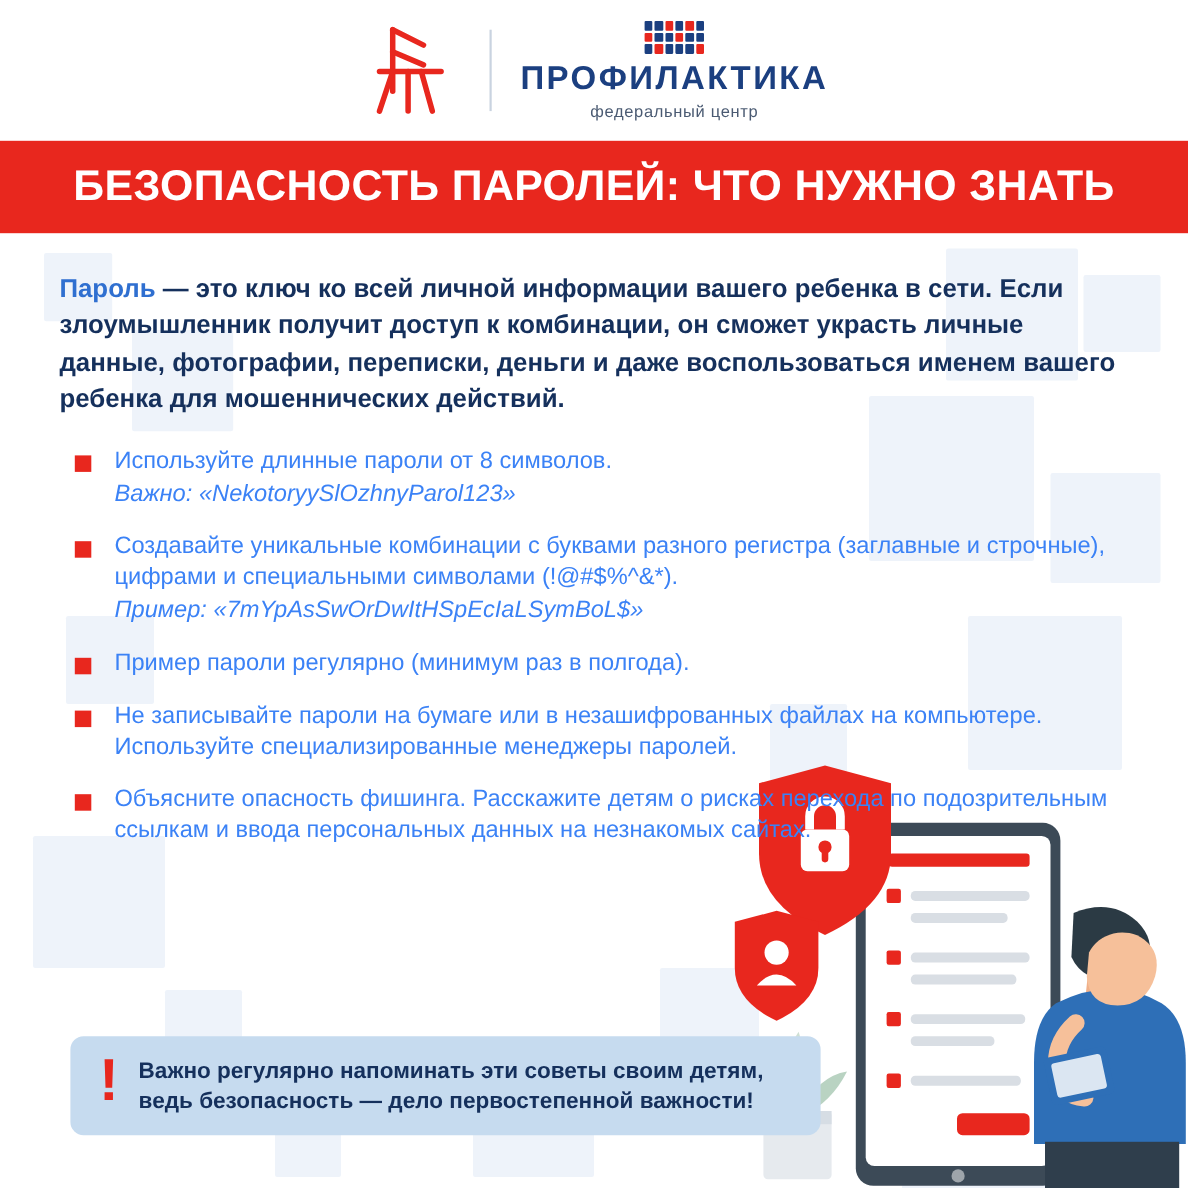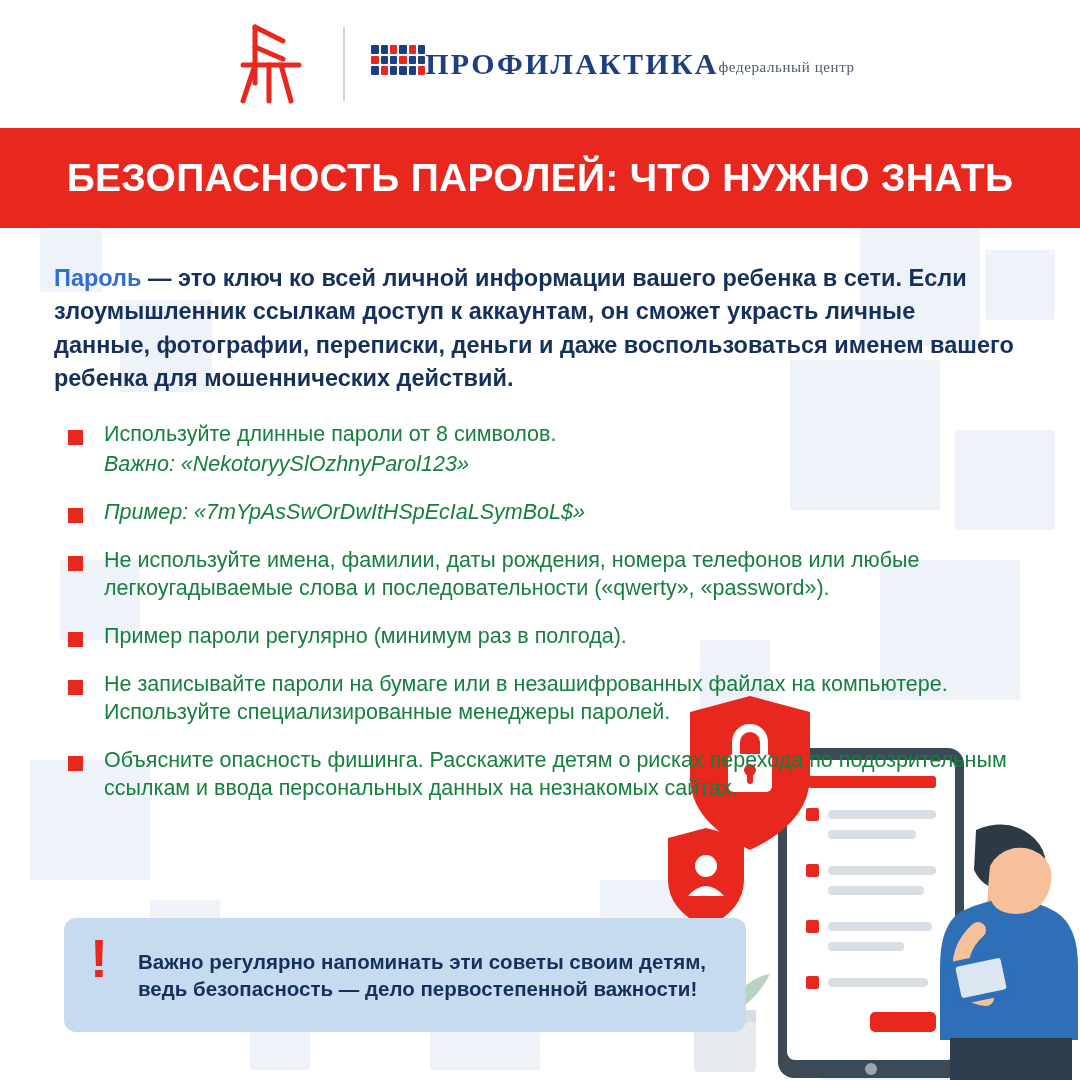--- a/index.html
+++ b/index.html
@@ -45,24 +45,23 @@
     height: 86px;
     position: relative;
   }
   .divider-v {
     width: 2px;
     height: 74px;
     background: #c9d3e0;
   }
   .brand {
     display: flex;
-    flex-direction: row;
+    flex-direction: column;
     align-items: center;
     line-height: 1;
-    font-family: Liberation Serif, serif;
   }
   .brand-grid {
     width: 54px;
     height: 30px;
     display: grid;
     grid-template-columns: repeat(6, 1fr);
     grid-template-rows: repeat(3, 1fr);
     gap: 2px;
     margin-bottom: 8px;
   }
@@ -78,21 +77,21 @@
     color: #4a5a72;
     letter-spacing: .6px;
     margin-top: 7px;
   }
 
   
   .title-band {
     position: relative;
     z-index: 3;
     background: #e8271e;
-    height: 100px;
+    height: 84px;
     display: flex;
     align-items: center;
     justify-content: center;
   }
   .title-band h1 {
     margin: 0;
     color: #ffffff;
     font-size: 39px;
     font-weight: bold;
     letter-spacing: .3px;
@@ -120,21 +119,21 @@
     list-style: none;
     margin: 0;
     padding: 0 0 0 14px;
   }
   ul.tips > li {
     position: relative;
     padding-left: 36px;
     margin-bottom: 20px;
     font-size: 21.5px;
     line-height: 1.3;
-    color: #15803d;
+    color: #3b82f6;
   }
   ul.tips > li::before {
     content: "";
     position: absolute;
     left: 0;
     top: 9px;
     width: 15px;
     height: 15px;
     background: #e8271e;
   }
@@ -160,21 +159,21 @@
   }
   .callout .excl {
     color: #e8271e;
     font-size: 54px;
     font-weight: bold;
     line-height: .82;
     flex: 0 0 auto;
     padding-left: 6px;
   }
   .callout p {
-    margin: 12px;
+    margin: 0;
     font-size: 20.5px;
     line-height: 1.32;
     font-weight: bold;
     color: #15305c;
   }
 
   
   .illustration {
     position: absolute;
     right: 0;
@@ -247,33 +246,31 @@
     <div class="brand-sub">федеральный центр</div>
   </div>
 </div>
 
 <div class="title-band">
   <h1>БЕЗОПАСНОСТЬ ПАРОЛЕЙ: ЧТО НУЖНО ЗНАТЬ</h1>
 </div>
 
 <div class="content">
   <p class="lead">
-    <span class="kw">Пароль</span><span class="rest"> — это ключ ко всей личной информации вашего ребенка в сети. Если злоумышленник ссылкам доступ к аккаунтам, он сможет украсть личные данные, фотографии, переписки, деньги и даже воспользоваться именем вашего ребенка для мошеннических действий.</span>
+    <span class="kw">Пароль</span><span class="rest"> — это ключ ко всей личной информации вашего ребенка в сети. Если злоумышленник получит доступ к комбинации, он сможет украсть личные данные, фотографии, переписки, деньги и даже воспользоваться именем вашего ребенка для мошеннических действий.</span>
   </p>
 
   <ul class="tips">
     <li>
       <span>Используйте длинные пароли от 8 символов.</span>
       <span class="example">Важно: «NekotoryySlOzhnyParol123»</span>
     </li>
     <li>
+      <span>Создавайте уникальные комбинации с буквами разного регистра (заглавные и строчные), цифрами и специальными символами (!@#$%^&amp;*).</span>
       <span class="example">Пример: «7mYpAsSwOrDwItHSpEcIaLSymBoL$»</span>
-    </li>
-    <li>
-      <span>Не используйте имена, фамилии, даты рождения, номера телефонов или любые легкоугадываемые слова и последовательности («qwerty», «password»).</span>
     </li>
     <li>
       <span>Пример пароли регулярно (минимум раз в полгода).</span>
     </li>
     <li>
       <span>Не записывайте пароли на бумаге или в незашифрованных файлах на компьютере. Используйте специализированные менеджеры паролей.</span>
     </li>
     <li>
       <span>Объясните опасность фишинга. Расскажите детям о рисках перехода по подозрительным ссылкам и ввода персональных данных на незнакомых сайтах.</span>
     </li>

